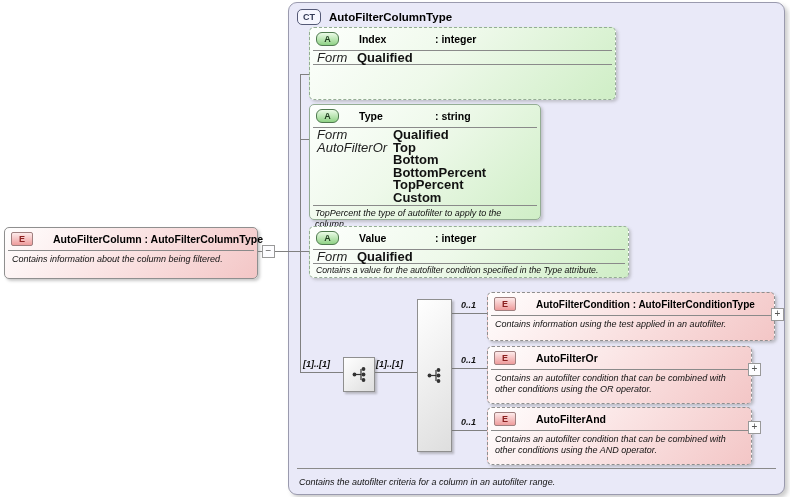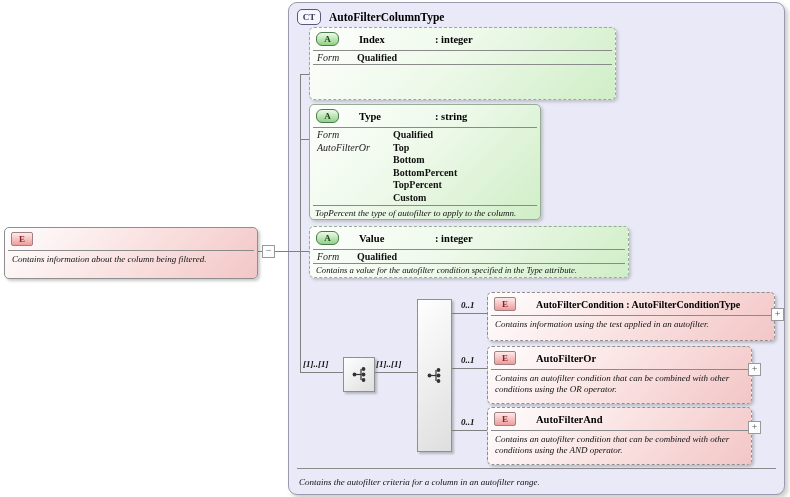--- a/index.html
+++ b/index.html
@@ -1,17 +1,17 @@
 <!DOCTYPE html>
 <html><head>
 <meta charset="utf-8">
 <style>
   html,body{margin:0;padding:0;background:#ffffff;}
   .canvas{position:relative;width:790px;height:497px;overflow:hidden;
-          font-family:Liberation Serif, serif;background:#ffffff;}
+          font-family:Liberation Sans, sans-serif;background:#ffffff;}
 
   
   .line{position:absolute;background:#808080;z-index:1;}
   .h{height:1px;} .v{width:1px;}
 
   
   .ct{position:absolute;left:288px;top:2px;width:495px;height:491px;
       background:#e9e9f8;border:1px solid #9a9aae;border-radius:9px;
       box-shadow:3px 3px 4px rgba(110,110,110,.35);z-index:0;}
   .ct-head{display:flex;align-items:center;gap:8px;padding:6px 8px;}
@@ -32,21 +32,21 @@
          font-weight:bold;font-size:9px;flex:0 0 auto;}
   .badge.a{width:21px;height:12px;border-radius:6px;color:#1d3a1d;
            background:linear-gradient(180deg,#ebfbe7,#8fd285);border:1px solid #4f7a4f;}
   .badge.e{width:20px;height:12px;border-radius:2px;color:#8b2020;
            background:linear-gradient(180deg,#fdeaea,#ee9c9c);border:1px solid #a08080;}
   .badge.ctb{width:22px;height:14px;border-radius:5px;color:#333a55;
            background:#f6f6fe;border:1px solid #555a77;}
   .bt{font-weight:bold;font-size:10.5px;color:#000;white-space:nowrap;padding-left:12px;}
   .aname{display:inline-block;width:56px;}
   .sep{height:1px;background:#8a8a8a;margin:0 3px;}
-  .frow{display:grid;padding:1px 7px 0 7px;font-size:10px;line-height:11.5px;}
+  .frow{display:grid;padding:1px 7px 0 7px;font-size:13px;line-height:11.5px;}
   .cols-a{grid-template-columns:40px auto;}
   .cols-b{grid-template-columns:76px auto;}
   .flabel{font-style:italic;color:#222;}
   .fval{font-weight:bold;color:#111;}
   .desc{font-style:italic;font-size:9px;color:#111;padding:3px 7px;line-height:1.25;}
 
   
   .groupbox{position:absolute;z-index:2;display:flex;align-items:center;justify-content:center;
             background:linear-gradient(135deg,#ffffff,#dedede);
             border:1px solid #8f8f8f;box-shadow:2px 2px 2px rgba(110,110,110,.4);}
@@ -79,20 +79,21 @@
       <span class="badge ctb">CT</span>
       <span class="ct-title">AutoFilterColumnType</span>
     </div>
     <div class="ct-footsep"></div>
     <div class="ct-foot">Contains the autofilter criteria for a column in an autofilter range.</div>
   </div>
 
   <div class="box pink" style="left:4px;top:227px;width:252px;height:50px;">
     <div class="trow">
       <span class="badge e">E</span>
+      <span class="bt">AutoFilterColumn : AutoFilterColumnType</span>
     </div>
     <div class="sep"></div>
     <div class="desc">Contains information about the column being filtered.</div>
   </div>
   <div class="toggle" style="left:262px;top:245px;">−</div>
 
   <div class="box green dashed" style="left:309px;top:27px;width:305px;height:71px;">
     <div class="trow">
       <span class="badge a">A</span>
       <span class="bt aname">Index</span>

